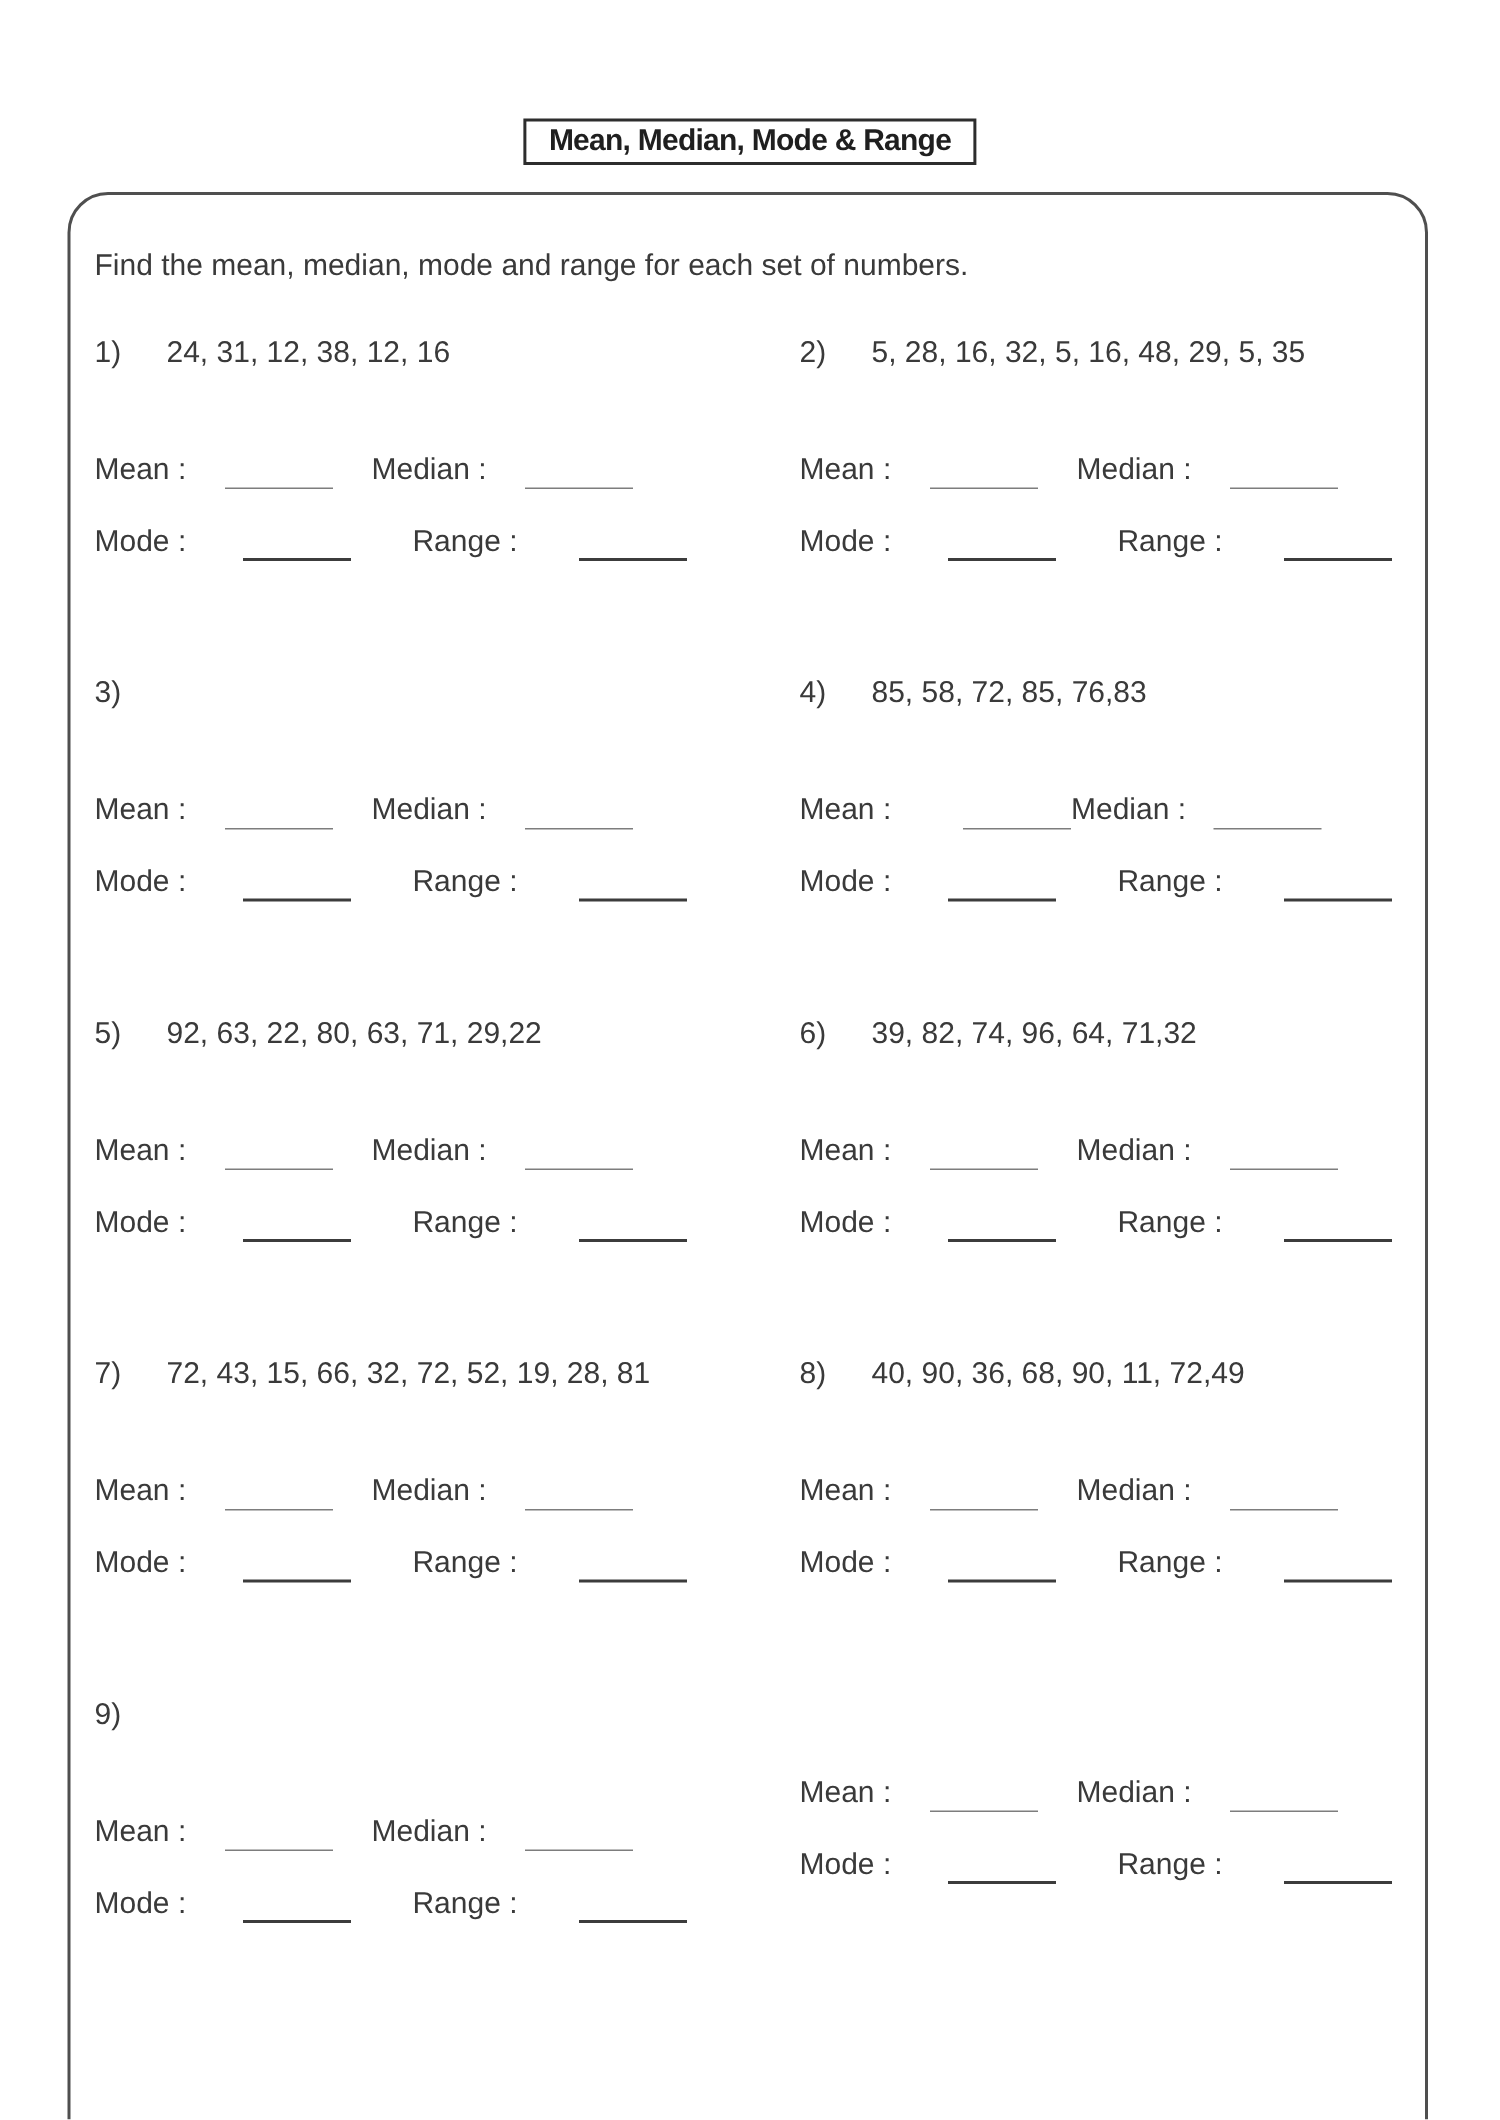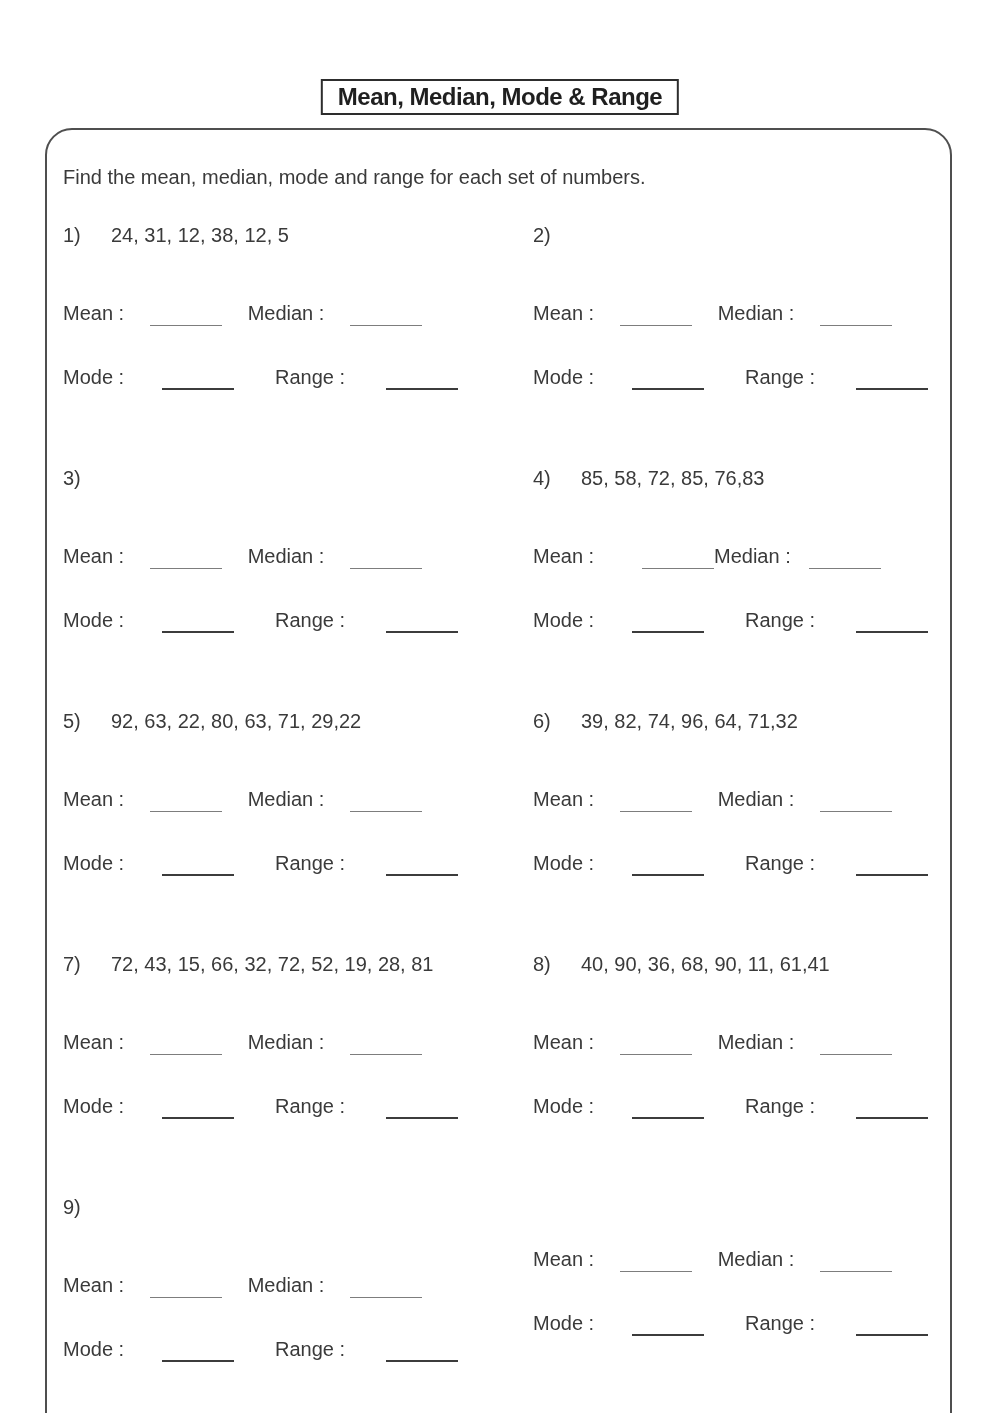--- a/index.html
+++ b/index.html
@@ -11,21 +11,21 @@
     color:#3a3a3a;
     overflow:hidden;
   }
   .title-box {
     position:absolute;
     top:79px; left:50%;
     transform:translateX(-50%);
     background:#ffffff;
     border:2.5px solid #2d2d2d;
     padding:2px 15px;
-    font-size:24px;
+    font-size:20px;
     font-weight:bold;
     letter-spacing:-0.5px;
     color:#1f1f1f;
     white-space:nowrap;
     z-index:2;
   }
   .sheet {
     position:absolute;
     top:128px; left:45px;
     width:907px; height:1328px;
@@ -49,21 +49,21 @@
   .p-num { width:48px; flex:0 0 48px; }
   .p-set { white-space:nowrap; }
   .answers { margin-top:52px; }
   .answer-row {
     display:flex;
     align-items:flex-start;
     font-size:20px;
     line-height:26px;
     height:26px;
   }
-  .answer-row + .answer-row { margin-top:38px;gap:12px; }
+  .answer-row + .answer-row { margin-top:22px;gap:12px; }
   .a-label1 { width:87px; flex:0 0 87px; }
   .a-label2 { width:128px; flex:0 0 128px; text-align:center; }
   .blank {
     display:inline-block;
     width:72px; flex:0 0 72px;
     height:18px;
     align-self:flex-end;
   }
   .row-mean .blank { border-bottom:1.5px solid #7d7d7d; }
   .row-mode .blank { border-bottom:2px solid #3c3c3c; }
@@ -82,41 +82,42 @@
 
   <div class="sheet">
 
     <p class="instruction">Find the mean, median, mode and range for each set of numbers.</p>
 
     <div class="problems">
 
       <div class="problem">
         <div class="problem-head">
           <span class="p-num">1)</span>
-          <span class="p-set">24, 31, 12, 38, 12, 5</span>
+          <span class="p-set">24, 31, 12, 38, 12, 16</span>
         </div>
         <div class="answers">
           <div class="answer-row row-mean">
             <span class="a-label1">Mean :</span>
             <span class="blank blank-1"></span>
             <span class="a-label2">Median :</span>
             <span class="blank blank-2"></span>
           </div>
           <div class="answer-row row-mode">
             <span class="a-label1">Mode :</span>
             <span class="blank blank-1"></span>
             <span class="a-label2">Range :</span>
             <span class="blank blank-2"></span>
           </div>
         </div>
       </div>
 
       <div class="problem">
         <div class="problem-head">
           <span class="p-num">2)</span>
+          <span class="p-set">5, 28, 16, 32, 5, 16, 48, 29, 5, 35</span>
         </div>
         <div class="answers">
           <div class="answer-row row-mean">
             <span class="a-label1">Mean :</span>
             <span class="blank blank-1"></span>
             <span class="a-label2">Median :</span>
             <span class="blank blank-2"></span>
           </div>
           <div class="answer-row row-mode">
             <span class="a-label1">Mode :</span>
@@ -227,21 +228,21 @@
             <span class="blank blank-1"></span>
             <span class="a-label2">Range :</span>
             <span class="blank blank-2"></span>
           </div>
         </div>
       </div>
 
       <div class="problem">
         <div class="problem-head">
           <span class="p-num">8)</span>
-          <span class="p-set">40, 90, 36, 68, 90, 11, 61,41</span>
+          <span class="p-set">40, 90, 36, 68, 90, 11, 72,49</span>
         </div>
         <div class="answers">
           <div class="answer-row row-mean">
             <span class="a-label1">Mean :</span>
             <span class="blank blank-1"></span>
             <span class="a-label2">Median :</span>
             <span class="blank blank-2"></span>
           </div>
           <div class="answer-row row-mode">
             <span class="a-label1">Mode :</span>

